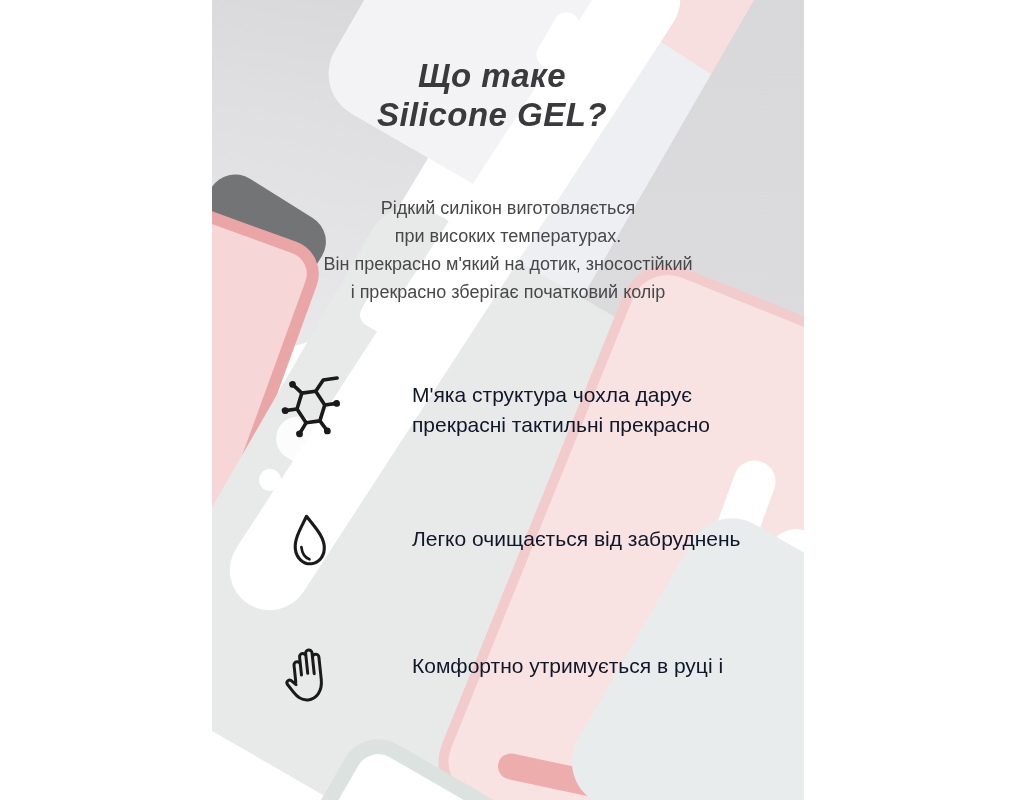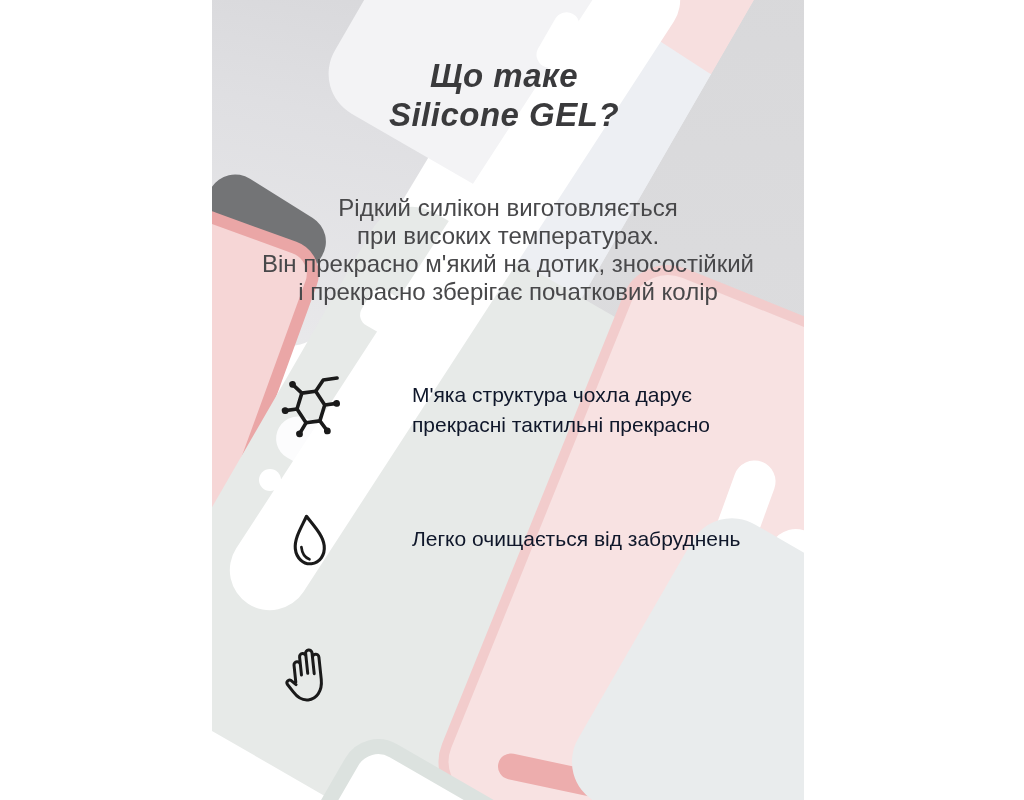--- a/index.html
+++ b/index.html
@@ -32,25 +32,25 @@
       background:#f8e2e2;border:10px solid #f2cccc;}
   .cut-oval{left:513px;top:459px;width:42px;height:92px;border-radius:21px;transform:rotate(20deg);background:#fff;}
   .c10{left:283px;top:782px;width:300px;height:26px;border-radius:13px;transform:rotate(12deg);background:#edadad;}
   .c11{left:88px;top:775px;width:220px;height:160px;border-radius:38px;transform:rotate(30deg);
        background:#ffffff;border:15px solid #dce2df;}
   .c12{left:403px;top:555px;width:300px;height:320px;transform:rotate(30deg);background:#e9eced;}
   .band{position:absolute;background:#ffffff;}
   .b1{left:203px;top:-95px;width:80px;height:760px;border-radius:40px;transform:rotate(33deg);}
   .b2{left:485px;top:510px;width:56px;height:340px;border-radius:28px;transform:rotate(30deg);}
   
-  .title{position:absolute;left:208px;top:56px;width:592px;text-align:center;
+  .title{position:absolute;left:196px;top:56px;width:592px;text-align:center;
          color:#3a3a3c;font-weight:800;font-style:italic;font-size:33px;line-height:39px;letter-spacing:.5px;}
   .title .ln{display:block;}
   .intro{position:absolute;left:212px;top:194px;width:592px;text-align:center;
-         color:#48484a;font-weight:500;font-size:24px;line-height:28px;}
+         color:#48484a;font-weight:500;font-size:18px;line-height:28px;}
   .intro .ln{display:block;}
   .feature-text{position:absolute;left:412px;color:#0f172a;font-weight:500;font-size:21px;line-height:30px;}
   .feature-text .ln{display:block;}
   .ft1{top:380px;} .ft2{top:524px;} .ft3{top:651px;}
   .icon{position:absolute;}
   .ic1{left:279px;top:372px;} .ic2{left:288px;top:512px;} .ic3{left:282px;top:643px;}
   svg{display:block;}
 </style>
 </head>
 <body>
@@ -133,15 +133,16 @@
     <svg width="48" height="62" viewBox="0 0 48 62" style="transform:rotate(-6deg)">
       <path d="M13,38 L13,21 A3.2,3.2 0 0 1 19.4,21 L19.4,31.5
                L19.4,13.5 A3.2,3.2 0 0 1 25.8,13.5 L25.8,30.5
                L25.8,10.5 A3.2,3.2 0 0 1 32.2,10.5 L32.2,31.5
                L32.2,15.5 A3.2,3.2 0 0 1 38.6,15.5 L38.6,38
                C38.6,50 31.5,57 23.5,57 C16.5,57 12.5,52.5 9.5,47.5
                L4.5,39.5 C3,37 6,34 8.6,36 L13,40.5" fill="none" stroke="#1a1a1a" stroke-width="3" stroke-linecap="round" stroke-linejoin="round"></path>
     </svg>
   </span>
   <div class="feature-text ft3">
+    <span class="ln">Комфортно утримується в руці і</span>
   </div>
 
 </div>
 
 </body></html>

